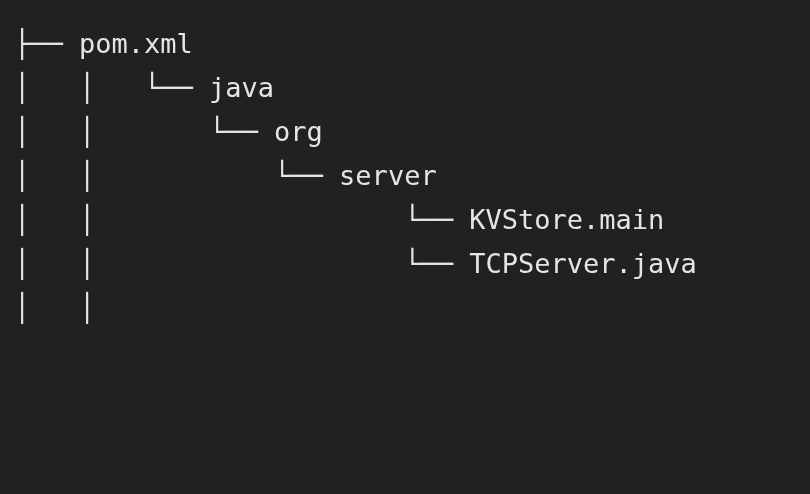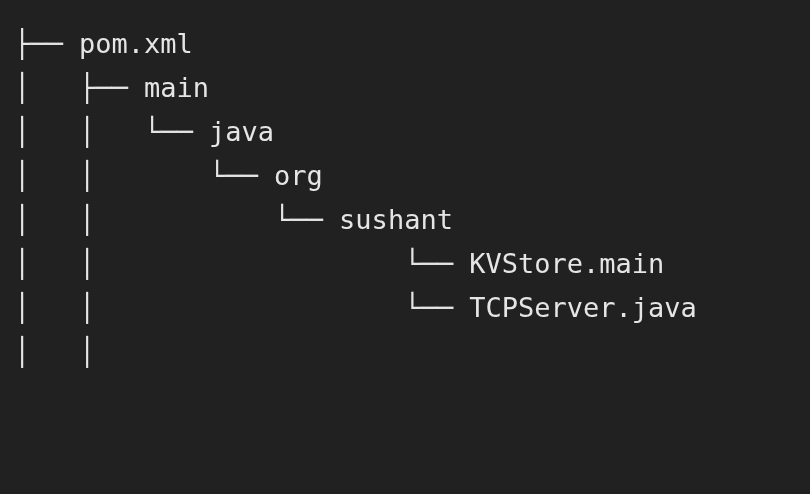--- a/index.html
+++ b/index.html
@@ -32,21 +32,20 @@
     padding-left: 14px;
     font-family: "DejaVu Sans Mono", "Liberation Mono", monospace;
   }
 </style>
 </head>
 <body>
 
 <div id="tree-terminal">
   <div id="tree-body">
       <div class="tree-line"><span>├── </span><span>pom.xml</span></div>
-      <div class="tree-line"><span>│   ├── </span><span>main</span></div>
       <div class="tree-line"><span>│   │   └── </span><span>java</span></div>
       <div class="tree-line"><span>│   │       └── </span><span>org</span></div>
-      <div class="tree-line"><span>│   │           └── </span><span>sushant</span></div>
+      <div class="tree-line"><span>│   │           └── </span><span>server</span></div>
       <div class="tree-line"><span>│   │                   └── </span><span>KVStore.main</span></div>
       <div class="tree-line"><span>│   │                   └── </span><span>TCPServer.java</span></div>
       <div class="tree-line"><span>│   │</span><span></span></div>
     </div>
 </div>
 
 </body></html>

